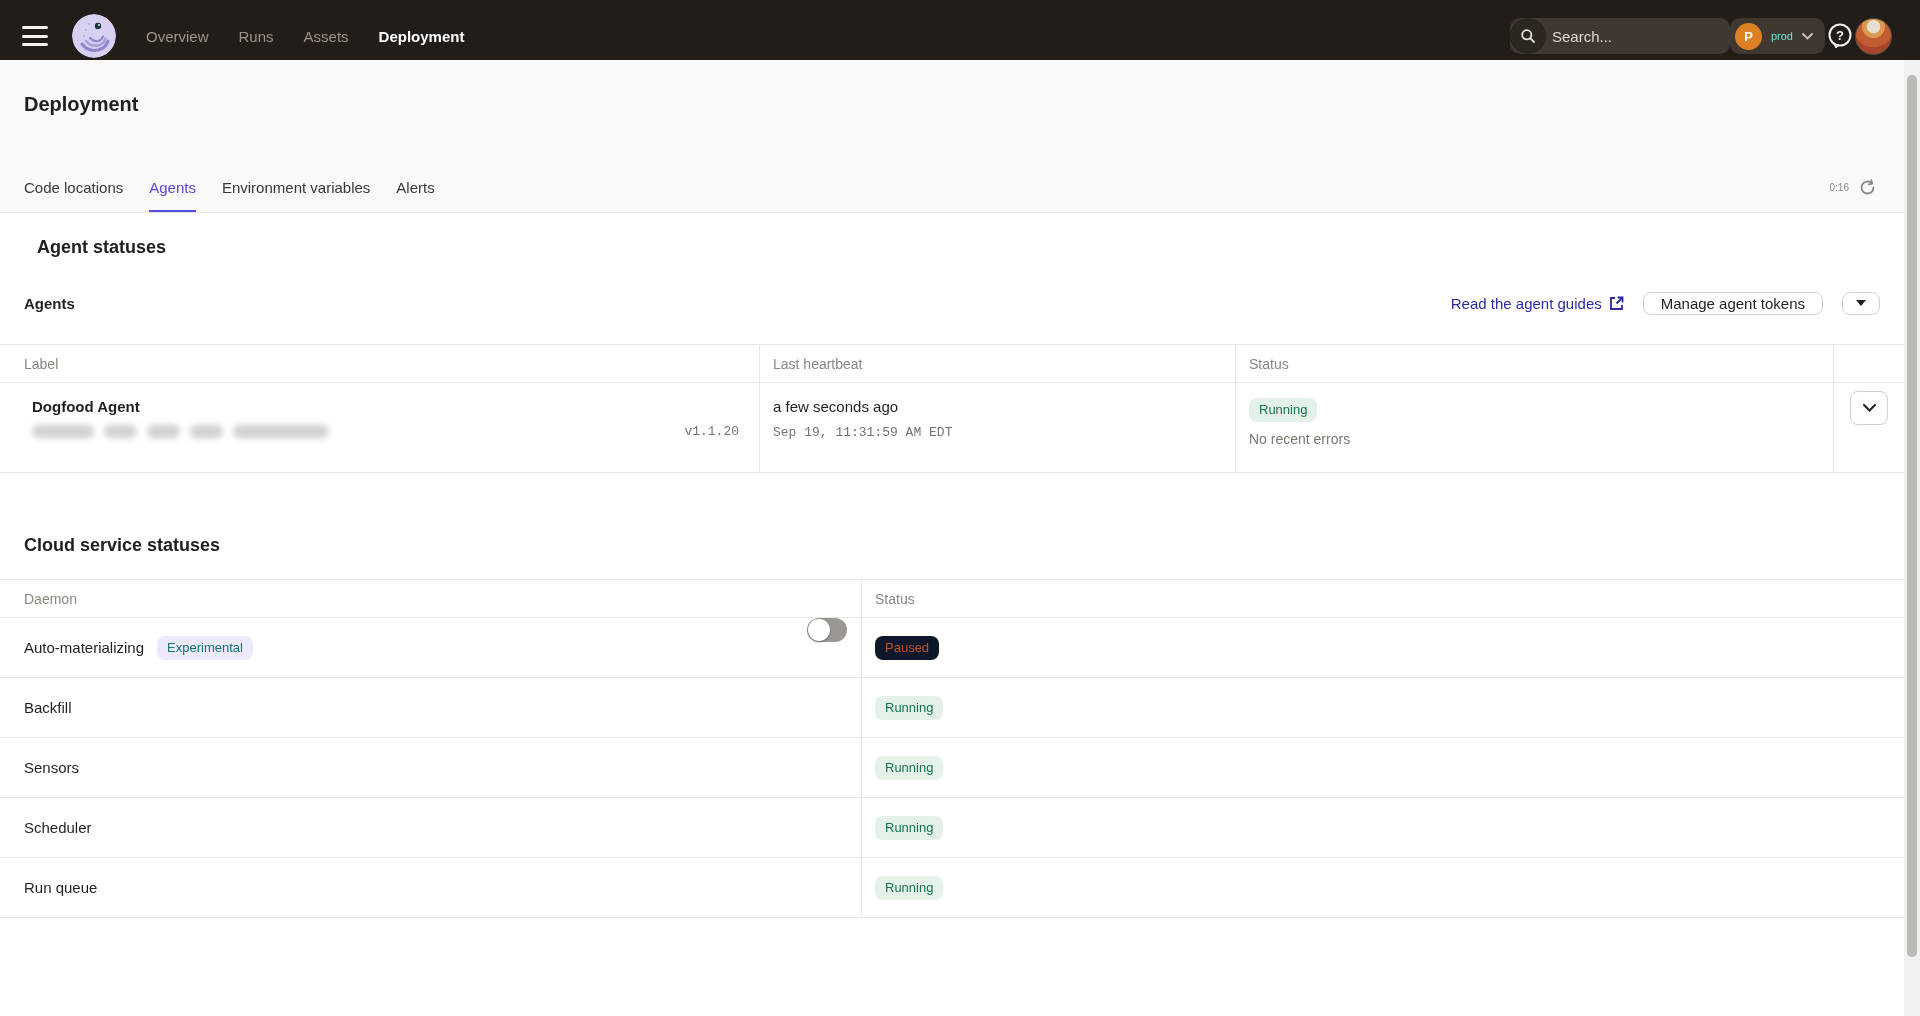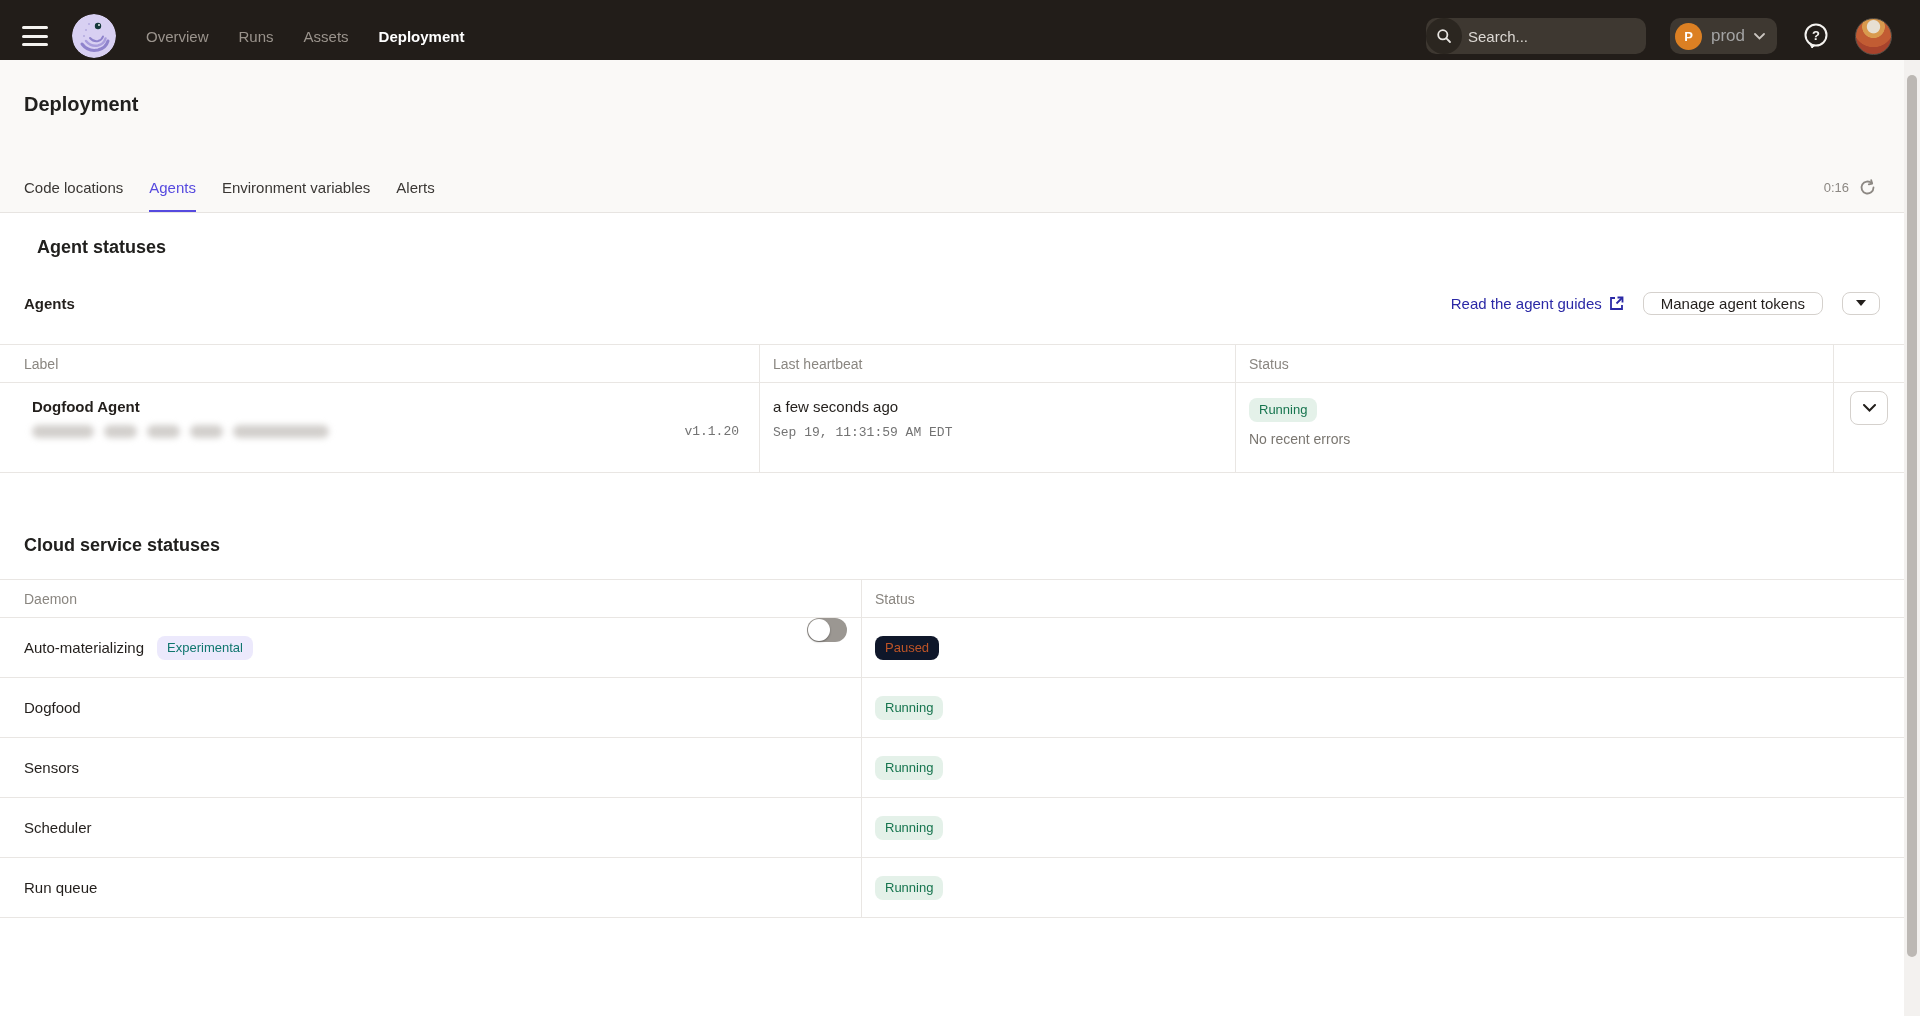--- a/index.html
+++ b/index.html
@@ -9,52 +9,52 @@
   
   .topnav { height:60px; background:#221D19; display:flex; align-items:center;
             padding:12px 28px 0 22px; position:relative; z-index:5; }
   .hamburger { width:26px; height:20px; display:flex; flex-direction:column;
                justify-content:space-between; cursor:pointer; margin-right:24px; }
   .hamburger span { height:3px; background:#F5F3F0; border-radius:2px; }
   .logo { width:44px; height:44px; border-radius:50%; margin-right:30px; flex:0 0 auto; }
   .navlinks { display:flex; align-items:center; gap:30px; font-size:15px; }
   .navlink { color:#9A938C; cursor:pointer; }
   .navlink.active { color:#FFFFFF; font-weight:700; }
-  .topnav-right { margin-left:auto; display:flex; align-items:center; gap:24px; }
+  .topnav-right { margin-left:auto; display:flex; align-items:center; }
   .searchbox { width:220px; height:36px; background:#3E3831; border-radius:10px;
                display:flex; align-items:center; overflow:hidden; }
   .search-cap { width:36px; height:36px; border-radius:50%; background:#2B2620;
                 display:flex; align-items:center; justify-content:center; flex:0 0 auto; }
   .searchbox input { flex:1; background:transparent; border:none; outline:none;
                      color:#E8E5E1; font-size:15px; padding:0 6px;
                      font-family:"Liberation Sans", sans-serif; }
   .searchbox input::placeholder { color:#DDD9D4; opacity:1; }
   .orgchip { height:36px; background:#3E3831; border-radius:10px; display:flex;
              align-items:center; gap:9px; padding:0 12px 0 5px; cursor:pointer; }
   .org-avatar { width:27px; height:27px; border-radius:50%; background:#DC8023;
                 color:#fff; font-size:13px; font-weight:700; display:flex;
                 align-items:center; justify-content:center; }
-  .org-name { color:#a3a3a3; font-size:17px; }
+  .org-name { color:#5eead4; font-size:11px; }
   .help-btn { width:30px; height:30px; cursor:pointer; display:flex;
               align-items:center; justify-content:center; }
   .user-avatar { width:37px; height:37px; border-radius:50%; cursor:pointer;
       background:radial-gradient(circle at 50% 22%, #E7DFD2 0 19%, #D99A4E 22% 34%,
                  #C25C33 36% 62%, #A8432C 64% 100%);
       border:1px solid #574F46; }
 
   
   .pagehead { background:#FAF9F7; border-bottom:1px solid #E7E4E1; height:153px;
               position:relative; }
   .page-title { font-size:20px; font-weight:700; padding:33px 0 0 24px; color:#21201E; }
   .tabs { position:absolute; bottom:0; left:24px; display:flex; gap:26px; }
   .tab { font-size:15px; font-weight:500; color:#3A3734; padding-bottom:14px;
          border-bottom:2px solid transparent; cursor:pointer; }
   .tab.active { color:#564ADF; border-bottom-color:#564ADF; }
   .refresh-area { position:absolute; right:44px; top:119px; display:flex;
-                  align-items:center; gap:10px; color:#8C8883; font-size:13px; }
+                  align-items:center; gap:10px; color:#8C8883; font-size:10px; }
 
   
   .main { margin-right:16px; }
   .section-h { font-size:18px; font-weight:700; color:#21201E; padding-left:24px; }
   .h-agent { padding-top:24px;margin-left:13px; }
   .toolbar { display:flex; align-items:center; margin-top:26px; padding:0 24px;
              height:38px; }
   .sub-h { font-size:15px; font-weight:700; }
   .toolbar-right { margin-left:auto; display:flex; align-items:center; gap:19px; }
   .guide-link { color:#2B29A6; font-size:15px; display:flex; align-items:center;
@@ -274,21 +274,21 @@
       <div class="toggle">
         <span class="knob"></span>
       </div>
     </div>
     <div class="cell cloud-status-cell pad-m">
       <span class="badge orange">Paused</span>
     </div>
 
     <div class="cell vline daemon-cell">
       <div class="daemon-left">
-        <span class="daemon-name">Dogfood</span>
+        <span class="daemon-name">Backfill</span>
       </div>
     </div>
     <div class="cell cloud-status-cell pad-m">
       <span class="badge green">Running</span>
     </div>
 
     <div class="cell vline daemon-cell">
       <div class="daemon-left">
         <span class="daemon-name">Sensors</span>
       </div>

